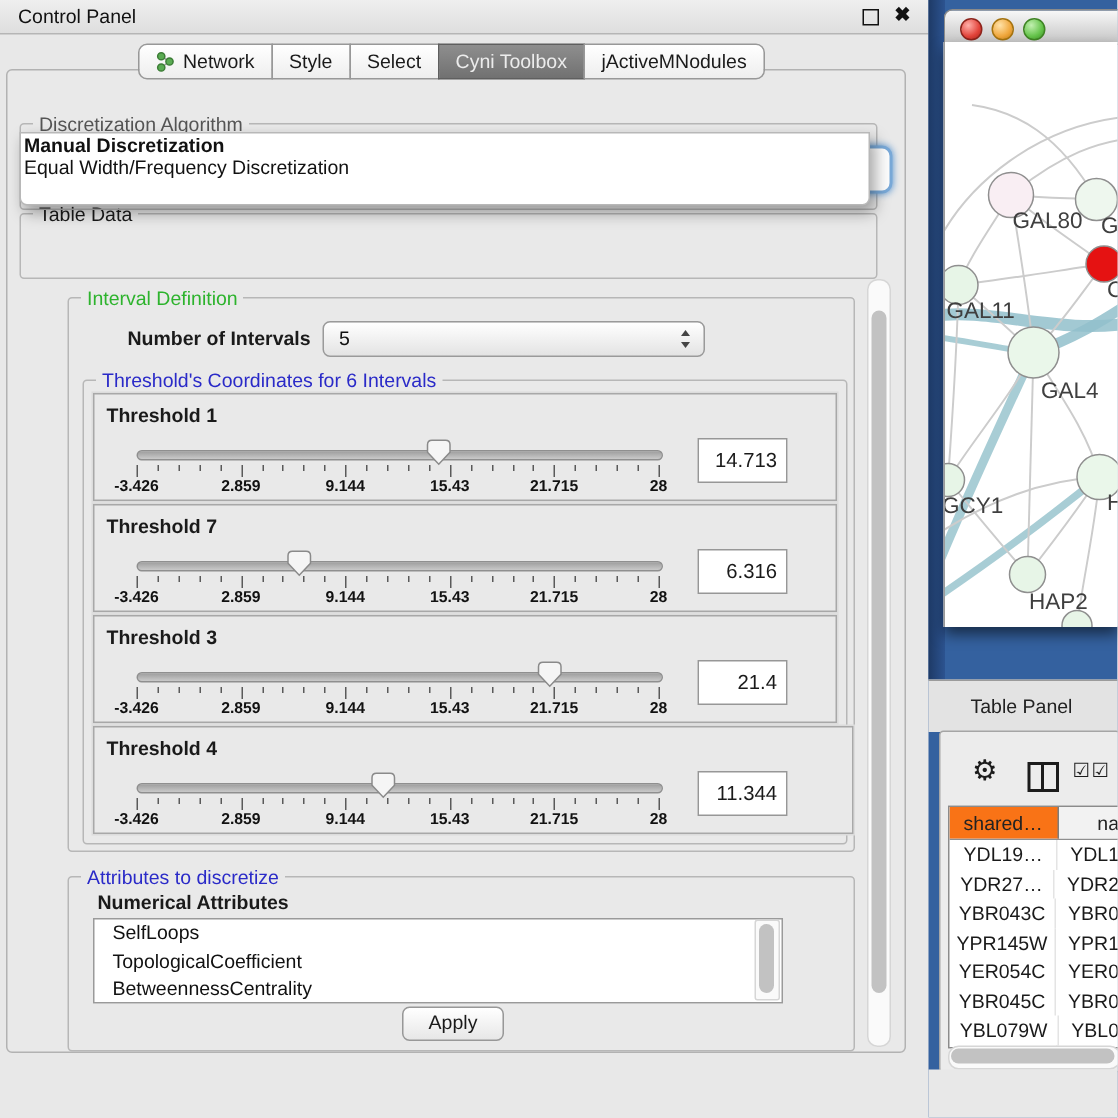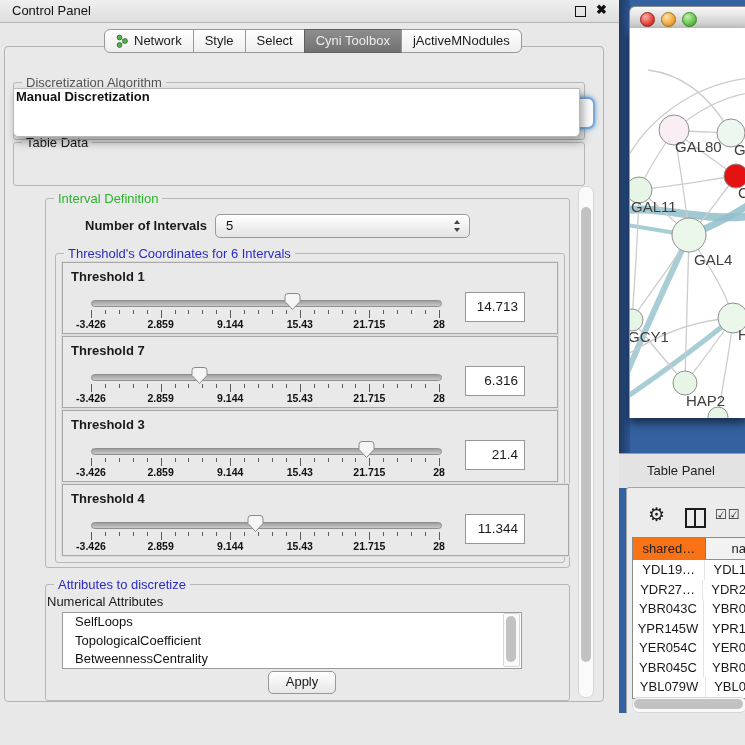--- a/index.html
+++ b/index.html
@@ -12,21 +12,21 @@
   #cp-titlebar{left:0;top:0;width:619px;height:22px;background:linear-gradient(#efefef,#dedede);
        border-bottom:1px solid #b5b5b5;position:absolute}
   #cp-title{left:12px;top:3px;position:absolute;color:#111}
   #cp-min{position:absolute;right:33px;top:6px;width:9px;height:9px;border:1.5px solid #111}
   #cp-close{position:absolute;right:12px;top:2px;font-weight:bold;font-size:13px;color:#111}
 
   
   .segrow{position:absolute;display:flex;height:24px;z-index:6}
   .seg{background:linear-gradient(#ffffff,#eeeeee);border:1px solid #989898;margin-left:-1px;
        padding:0 11px;line-height:22px;color:#1a1a1a;display:flex;align-items:center;white-space:nowrap}
-  .seg:first-child{border-radius:6px 0 0 6px;margin-left:16px}
+  .seg:first-child{border-radius:6px 0 0 6px;margin-left:4px}
   .seg:last-child{border-radius:0 6px 6px 0}
   .seg.sel{background:linear-gradient(#8e8e8e,#717171);color:#ececec;border-color:#5f5f5f}
   #top-tabs{left:88px;top:29px}
   #bottom-tabs{left:143px;top:704px}
   .neticon{margin-right:6px;display:inline-flex}
 
   #outer-box{left:4px;top:46px;width:598px;height:654px;border:1px solid #b2b2b2;border-radius:4px;position:absolute;background:#e9e9e9}
 
   
   .group{position:absolute;border:1px solid #b7b7b7;border-radius:3px}
@@ -141,20 +141,21 @@
   </div>
 
   <div id="outer-box" class="abs"></div>
 
   <div class="group" style="left:13px;top:82px;width:570px;height:56px;z-index:1">
     <span class="gtitle t-dim">Discretization Algorithm</span>
   </div>
   <div id="focus-sliver"></div>
   <div id="algo-popup">
     <div class="popup-item b">Manual Discretization</div>
+    <div class="popup-item">Equal Width/Frequency Discretization</div>
   </div>
 
   <div class="group" style="left:13px;top:142px;width:570px;height:42px">
     <span class="gtitle">Table Data</span>
   </div>
 
   <div class="group" style="left:45px;top:198px;width:523px;height:368px">
     <span class="gtitle t-green">Interval Definition</span>
   </div>
   <div class="abs" style="left:85px;top:218px;font-weight:bold">Number of Intervals</div>
@@ -336,21 +337,21 @@
       </div>
     </div>
 
   <div class="sb-track" style="left:578px;top:186px;width:14px;height:510px">
     <div class="sb-thumb" style="left:1.5px;top:20px;width:10px;height:455px"></div>
   </div>
 
   <div class="group" style="left:45px;top:584px;width:523px;height:115px">
     <span class="gtitle t-blue">Attributes to discretize</span>
   </div>
-  <div class="abs" style="left:47px;top:594px;font-weight:normal">Numerical Attributes</div>
+  <div class="abs" style="left:65px;top:594px;font-weight:bold">Numerical Attributes</div>
   <div id="attr-list">
       <div class="attr-item">SelfLoops</div>
       <div class="attr-item">TopologicalCoefficient</div>
       <div class="attr-item">BetweennessCentrality</div>
     </div>
   <div class="sb-track" style="left:503px;top:613px;width:15px;height:52px;border-radius:2px">
     <div class="sb-thumb" style="left:2px;top:2px;width:10px;height:46px"></div>
   </div>
   <div id="apply-btn">Apply</div>
 

